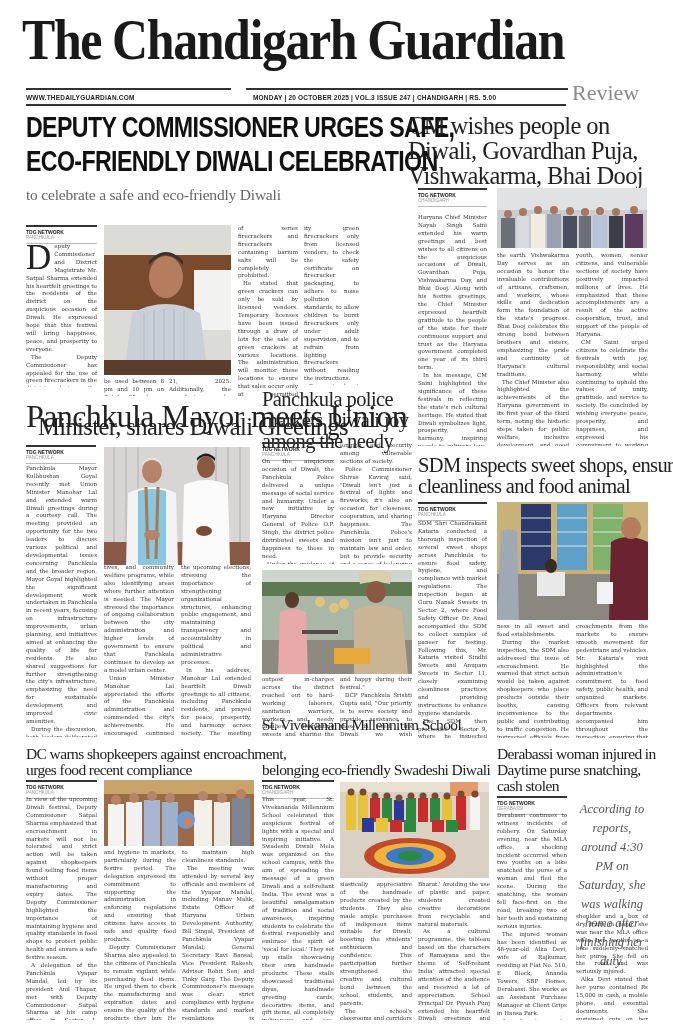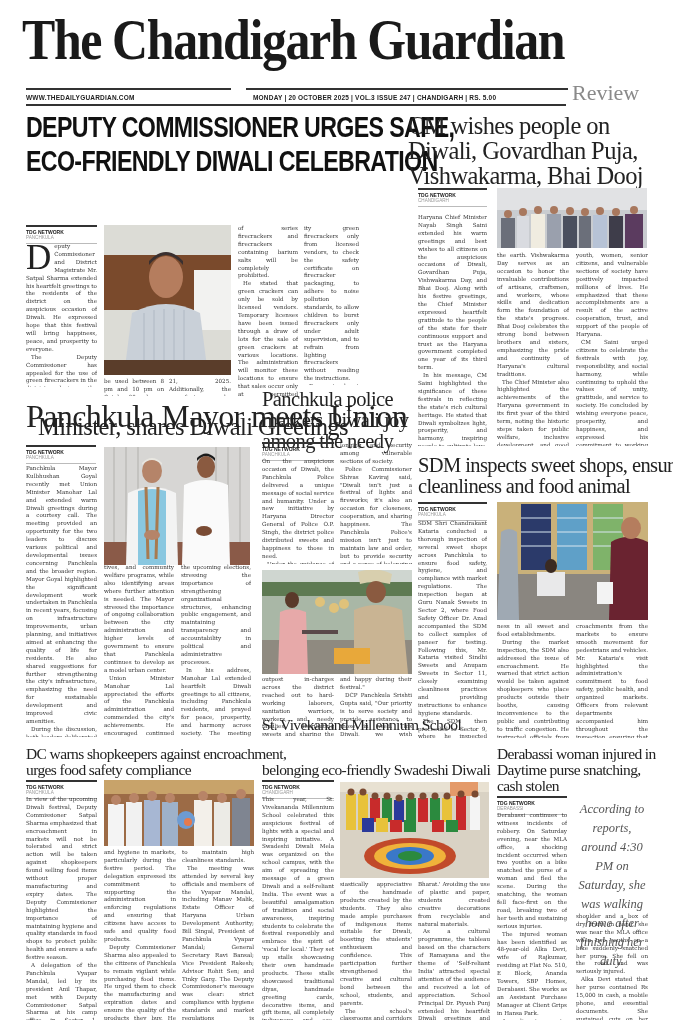--- a/index.html
+++ b/index.html
@@ -68,20 +68,21 @@
 <div class="abs rule" style="left:246px;top:88px;width:322px;height:2px;"></div>
 <div class="abs dateline" style="left:26px;top:94px;">WWW.THEDAILYGUARDIAN.COM</div>
 <div class="abs dateline" style="left:253px;top:94px;">MONDAY  | 20 OCTOBER 2025 | VOL.3 ISSUE 247 | CHANDIGARH | RS. 5.00</div>
 <div class="abs review">Review</div>
 <div class="abs rule" style="left:26px;top:104px;width:540px;height:1.5px;"></div>
 
 <section>
   <div class="abs head-cond" style="left:26px;top:112px;">DEPUTY COMMISSIONER URGES SAFE,</div>
   <div class="abs head-cond" style="left:26px;top:146px;">ECO-FRIENDLY DIWALI CELEBRATION</div>
   <div class="abs deck" style="left:26px;top:186px;width:330px;">
+    <div>to celebrate a safe and eco-friendly Diwali</div>
   </div>
   <div class="abs byline" style="left:26px;top:225px;width:71px;">
     <span class="net">TDG NETWORK</span>
     <span class="place">PANCHKULA</span>
   </div>
   <div class="abs body" style="left:26px;top:243px;width:71px;height:144px;">
     <p class="first"><span class="dropcap">D</span><span>eputy Commissioner and District Magistrate Mr. Satpal Sharma extended his heartfelt greetings to the residents of the district on the auspicious occasion of Diwali. He expressed hope that this festival will bring happiness, peace, and prosperity to everyone.</span></p>
     <p>The Deputy Commissioner has appealed for the use of green firecrackers in the district during the prescribed timeframe for Diwali. He stated that, according to the instructions issued, firecrackers can only</p>
   </div>
   <div class="abs photo" style="left:104px;top:225px;width:127px;height:150px;">
@@ -277,21 +278,21 @@
     <p class="first">ness in all sweet and food establishments.</p>
     <p>During the market inspection, the SDM also addressed the issue of encroachment. He warned that strict action would be taken against shopkeepers who place products outside their booths, causing inconvenience to the public and contributing to traffic congestion. He instructed officials from the concerned departments to prioritize the removal of all illegal en-</p>
   </div>
   <div class="abs body" style="left:576px;top:623px;width:72px;height:115px;">
     <p class="first">croachments from the markets to ensure smooth movement for pedestrians and vehicles. Mr. Kataria's visit highlighted the administration's commitment to food safety, public health, and organized markets. Officers from relevant departments accompanied him throughout the inspection, ensuring that directives regarding hygiene and encroachment were clearly communicated to the shopkeepers.</p>
   </div>
 </section>
 
 <section>
   <div class="abs head-serif" style="left:26px;top:746px;font-size:15.5px;white-space:nowrap;">DC warns shopkeepers against encroachment,</div>
-  <div class="abs head-serif" style="left:26px;top:762px;font-size:15.5px;white-space:nowrap;">urges food safety compliance</div>
+  <div class="abs head-serif" style="left:26px;top:762px;font-size:15.5px;white-space:nowrap;">urges food recent compliance</div>
   <div class="abs byline" style="left:26px;top:780px;width:71px;">
     <span class="net">TDG NETWORK</span>
     <span class="place">PANCHKULA</span>
   </div>
   <div class="abs photo" style="left:104px;top:780px;width:150px;height:66px;">
     <svg viewBox="0 0 150 66" preserveAspectRatio="none">
       <rect width="150" height="66" fill="#9c6b46"></rect>
       <rect y="0" width="150" height="14" fill="#c8a36a"></rect>
       <g>
           <rect x="4" y="24" width="16" height="42" fill="#f4f4f4"></rect>

